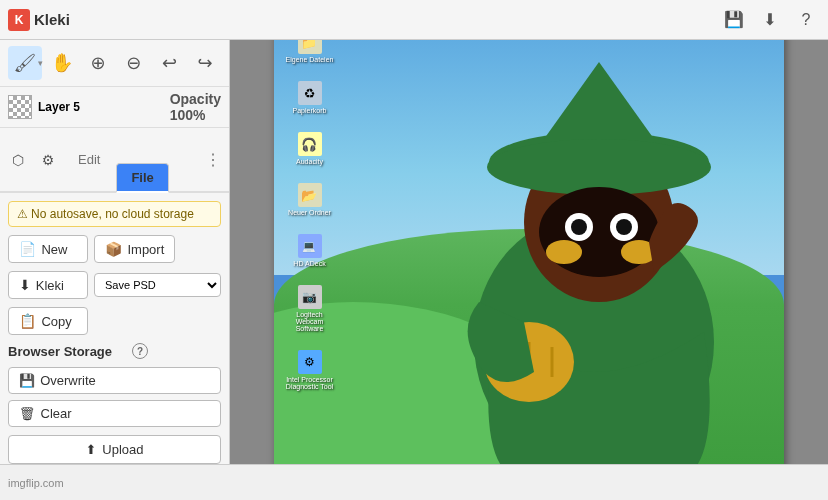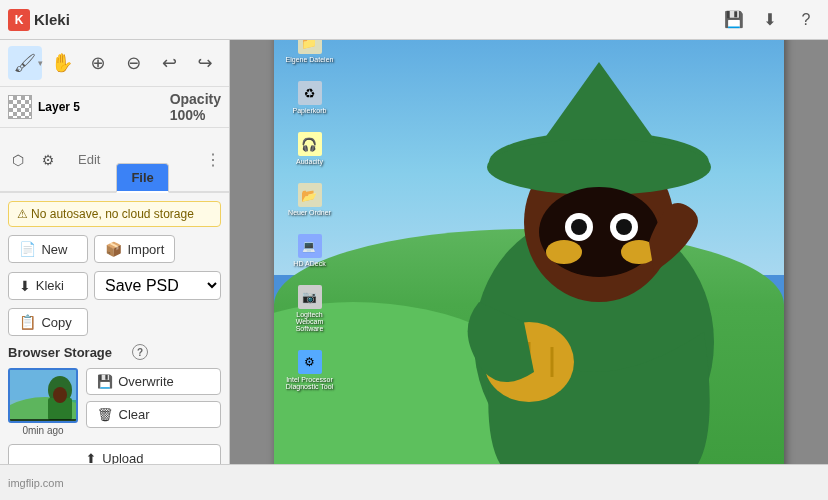--- a/index.html
+++ b/index.html
@@ -224,21 +224,21 @@
       min-width: 80px;
     }
     .file-btn-icon { font-size: 14px; }
 
     .save-select {
       flex: 1;
       padding: 4px 6px;
       border: 1px solid #bbb;
       border-radius: 4px;
       background: white;
-      font-size: 16px;
+      font-size: 11px;
       cursor: pointer;
     }
 
     
     .section-title {
       font-size: 13px;
       font-weight: bold;
       color: #333;
       display: flex;
       align-items: center;
@@ -519,37 +519,20 @@
           <span>Copy</span>
         </button>
       </div>
 
       <div class="section-title">
         <span>Browser Storage</span>
         <div class="help-icon">?</div>
       </div>
 
       <div class="storage-content">
-        <div class="storage-thumb-container">
-          <div class="storage-thumb">
-            <div class="storage-thumb-inner">
-              
-              <svg width="70" height="55" viewBox="0 0 70 55">
-                <rect width="70" height="30" fill="#6ab4e0"></rect>
-                <ellipse cx="35" cy="55" rx="50" ry="28" fill="#5db55d"></ellipse>
-
-                <ellipse cx="50" cy="20" rx="12" ry="14" fill="#2a6a2a"></ellipse>
-                <rect x="38" y="28" width="24" height="22" fill="#2a7a2a" rx="2"></rect>
-                <ellipse cx="50" cy="25" rx="7" ry="8" fill="#5a2a10"></ellipse>
-              </svg>
-            </div>
-            <div class="storage-thumb-label"></div>
-          </div>
-          <div class="storage-thumb-time">0min ago</div>
-        </div>
 
         <div class="storage-actions">
           <button class="storage-btn">
             <span>💾</span>
             <span>Overwrite</span>
           </button>
           <button class="storage-btn">
             <span>🗑</span>
             <span>Clear</span>
           </button>

